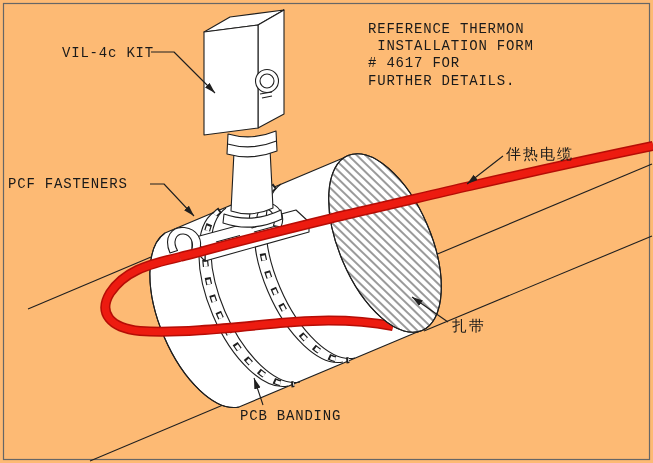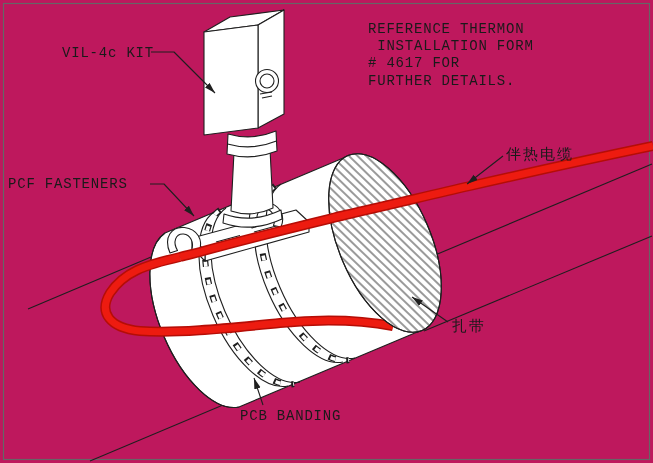--- a/index.html
+++ b/index.html
@@ -1,16 +1,16 @@
 <!DOCTYPE html>
 <html><head>
 <meta charset="utf-8">
 <style>
   html,body{margin:0;padding:0;background:#fff;}
-  .stage{position:relative;width:653px;height:463px;background:#be185d;overflow:hidden;text-align:right;}
+  .stage{position:relative;width:653px;height:463px;background:#fdba74;overflow:hidden;text-align:right;}
   svg{display:block;}
   .ln{fill:none;stroke:#1f1f1f;stroke-width:1.1;stroke-linejoin:round;stroke-linecap:butt;}
   .fw{fill:#ffffff;stroke:#1f1f1f;stroke-width:1.1;stroke-linejoin:round;}
   .txt{font-family:"Liberation Mono","DejaVu Sans Mono",monospace;font-size:14px;letter-spacing:0.8px;fill:#1a1a1a;white-space:pre;}
   .cjk{font-family:"DejaVu Sans","Liberation Sans",sans-serif;font-size:15px;letter-spacing:2px;fill:#1a1a1a;}
 </style>
 </head>
 <body>
 
 <div class="stage">

